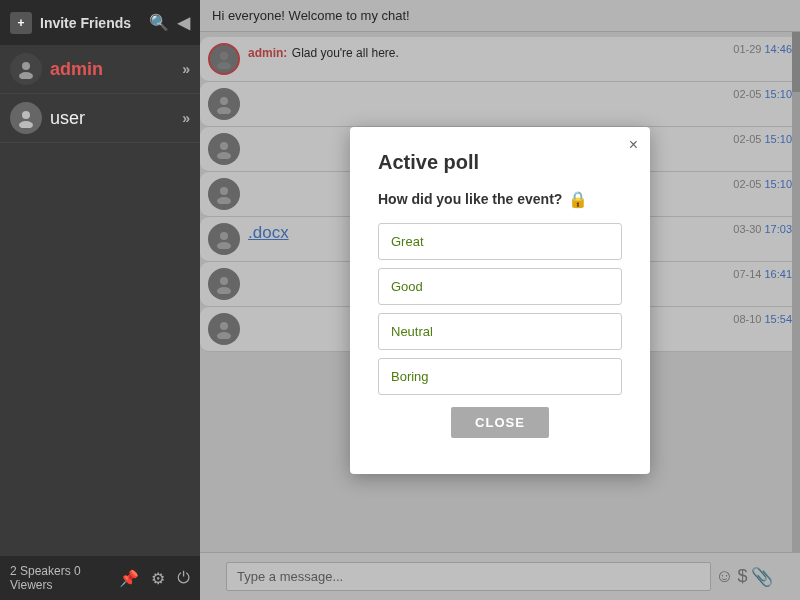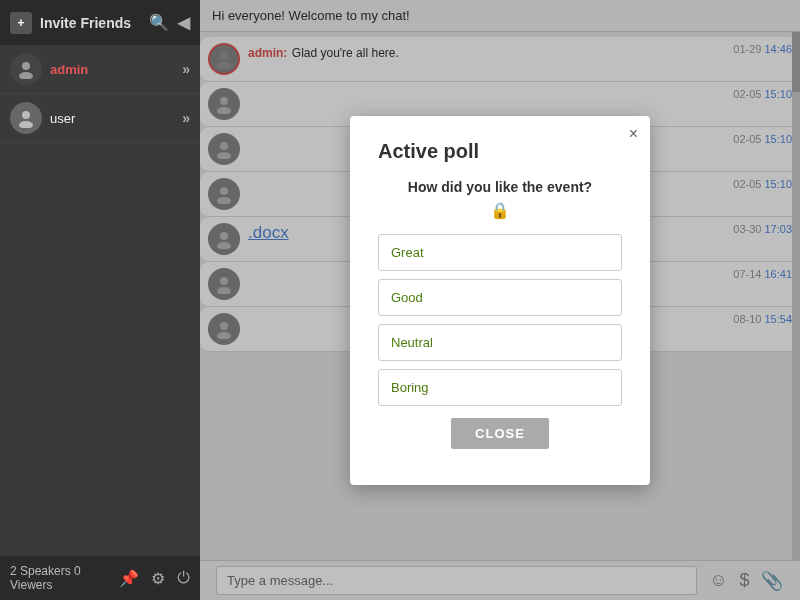--- a/index.html
+++ b/index.html
@@ -39,21 +39,21 @@
     .sidebar-user {
       display: flex; align-items: center; padding: 8px 10px; gap: 8px;
       cursor: pointer; border-bottom: 1px solid #444;
     }
     .avatar {
       width: 32px; height: 32px; border-radius: 50%;
       background: #666; display: flex; align-items: center; justify-content: center;
       color: #ccc; font-size: 16px; overflow: hidden; flex-shrink: 0;
     }
     .avatar.admin-avatar { background: #444; }
-    .user-name { flex: 1; color: #eee; font-size: 13px; }
+    .user-name { flex: 1; color: #eee; font-size: 18px; }
     .user-name.admin-name { color: #e05555; font-weight: bold; }
     .chevron-right { color: #aaa; font-size: 14px; font-weight: bold; }
 
     .sidebar-footer {
       margin-top: auto;
       padding: 8px 10px;
       background: #2a2a2a;
       color: #bbb;
       font-size: 12px;
       display: flex;
@@ -103,25 +103,25 @@
     .msg-body { flex: 1; }
     .msg-sender { color: #e05555; font-size: 12px; font-weight: bold; }
     .msg-text { color: #333; font-size: 12px; margin-top: 1px; }
     .msg-link { color: #5588dd; font-size: 17px; text-decoration: underline; }
     .msg-time { color: #999; font-size: 11px; white-space: nowrap; }
     .msg-time .blue { color: #5588dd; }
 
     .chat-input-bar {
       background: #f0f0f0;
       border-top: 1px solid #ccc;
-      padding: 6px 16px;
-      display: flex;
-      align-items: center;
-      gap: 12px;
-      height: 40px;
+      padding: 6px 26px;
+      display: flex;
+      align-items: center;
+      gap: 4px;
+      height: 48px;
     }
     .chat-input {
       flex: 1;
       border: 1px solid #ccc;
       background: #fff;
       padding: 6px 10px;
       font-size: 13px;
       color: #999;
       border-radius: 2px;
       outline: none;
@@ -178,21 +178,20 @@
       margin-bottom: 16px;
     }
     .modal-question {
       font-size: 14px;
       color: #333;
       font-weight: bold;
       margin-bottom: 14px;
       display: flex;
       align-items: center;
       gap: 6px;
-      flex-direction: column;
     }
     .lock-icon { font-size: 16px; }
     .poll-option {
       border: 1px solid #ccc;
       border-radius: 3px;
       padding: 10px 12px;
       margin-bottom: 8px;
       font-size: 13px;
       color: #4d7c0f;
       cursor: pointer;

